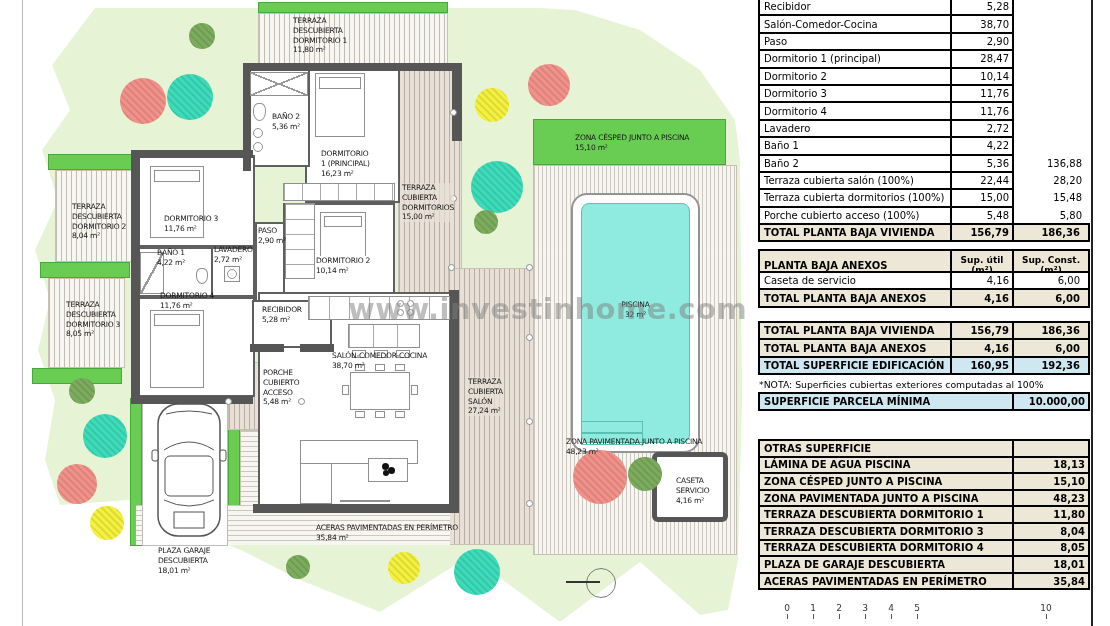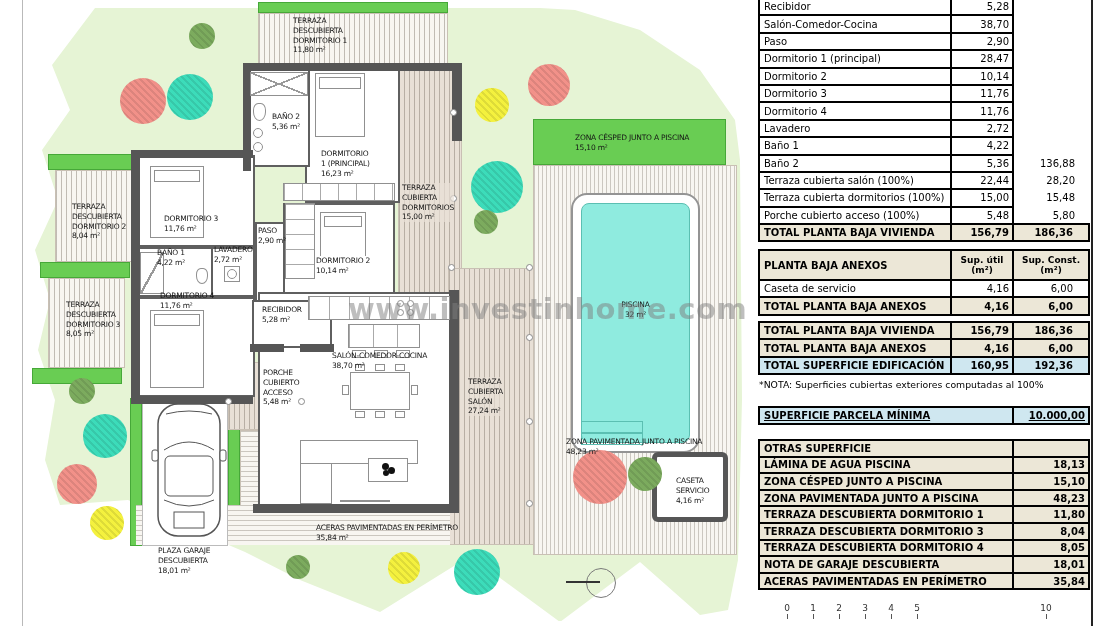--- a/index.html
+++ b/index.html
@@ -35,27 +35,27 @@
   
   #north-circle{position:absolute;left:586px;top:568px;width:28px;height:28px;border:1px solid #7a7a7a;border-radius:50%;background:transparent;}
   #north-line{position:absolute;left:566px;top:581px;width:34px;height:2px;background:#333;}
   
   .tblock{position:absolute;left:758px;width:332px;z-index:5;}
   .trow{display:flex;height:19.4px;margin-bottom:-2px;}
   .t5 .trow{height:18.6px;}
   .tcell{box-sizing:border-box;border:2px solid #000;background:#fff;display:flex;align-items:center;font-size:10px;color:#000;overflow:hidden;}
   .tcell.lbl{flex:1;padding-left:4px;}
   .tcell.util{width:64px;margin-left:-2px;justify-content:flex-end;padding-right:3px;}
-  .tcell.cons{width:78px;margin-left:-2px;justify-content:flex-end;padding-right:15px;border:none;background:transparent;}
+  .tcell.cons{width:78px;margin-left:-2px;justify-content:flex-end;padding-right:8px;border:none;background:transparent;}
   .tcell.val{width:78px;margin-left:-2px;justify-content:flex-end;padding-right:3px;}
   .trow.tot .tcell{background:#ece7d7;font-weight:bold;border:2px solid #000;}
   .trow.blue .tcell{background:#cfe7f0;font-weight:bold;border:2px solid #000;}
   .trow.bx .tcell.cons{border:2px solid #000;background:#fff;}
   .trow.head .tcell{height:32px;background:#ece7d7;font-weight:bold;border:2px solid #000;}
-  .trow.head{height:32px;}
+  .trow.head{height:24px;}
   .ctr{justify-content:center !important;text-align:center;font-size:9px;line-height:1.15;padding:0 !important;white-space:pre-line;}
   #nota{position:absolute;left:759px;top:379px;font-size:9.3px;color:#000;z-index:5;}
   .stick{position:absolute;top:603px;width:16px;text-align:center;font-size:9px;color:#333;z-index:5;}
   .stick .mk{width:1px;height:5px;background:#555;margin:1px auto 0;}
 </style>
 </head>
 <body>
 
 <div id="stage">
 
@@ -373,21 +373,21 @@
       </div>
       <div class="trow blue">
         <div class="tcell lbl">TOTAL SUPERFICIE EDIFICACIÓN</div>
         <div class="tcell util">160,95</div>
         <div class="tcell cons">192,36</div>
       </div>
     </div>
 
   <div id="nota">*NOTA: Superficies cubiertas exteriores computadas al 100%</div>
 
-  <div class="tblock" style="top:406px;text-decoration:underline;">
+  <div class="tblock" style="top:392px;">
       <div class="trow blue">
         <div class="tcell lbl">SUPERFICIE PARCELA MÍNIMA</div>
         <div class="tcell val">10.000,00</div>
       </div>
     </div>
 
   <div class="tblock t5" style="top:439px;">
       <div class="trow tot">
         <div class="tcell lbl">OTRAS SUPERFICIE</div>
         <div class="tcell val"></div>
@@ -410,21 +410,21 @@
       </div>
       <div class="trow tot">
         <div class="tcell lbl">TERRAZA DESCUBIERTA DORMITORIO 3</div>
         <div class="tcell val">8,04</div>
       </div>
       <div class="trow tot">
         <div class="tcell lbl">TERRAZA DESCUBIERTA DORMITORIO 4</div>
         <div class="tcell val">8,05</div>
       </div>
       <div class="trow tot">
-        <div class="tcell lbl">NOTA DE GARAJE DESCUBIERTA</div>
+        <div class="tcell lbl">PLAZA DE GARAJE DESCUBIERTA</div>
         <div class="tcell val">18,01</div>
       </div>
       <div class="trow tot">
         <div class="tcell lbl">ACERAS PAVIMENTADAS EN PERÍMETRO</div>
         <div class="tcell val">35,84</div>
       </div>
     </div>
 
   <div class="stick" style="left:779px;"><span>0</span><div class="mk"></div></div>
   <div class="stick" style="left:805px;"><span>1</span><div class="mk"></div></div>

